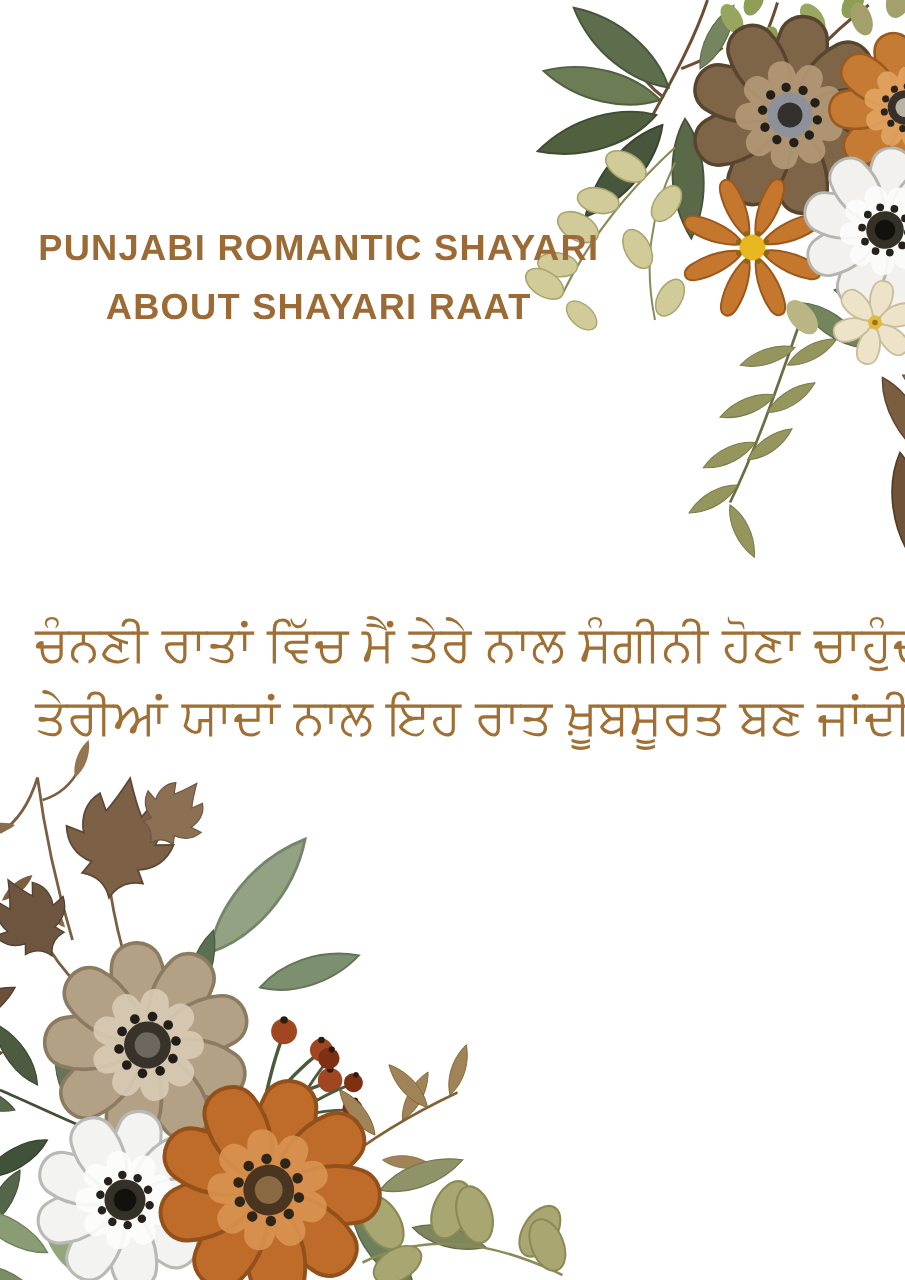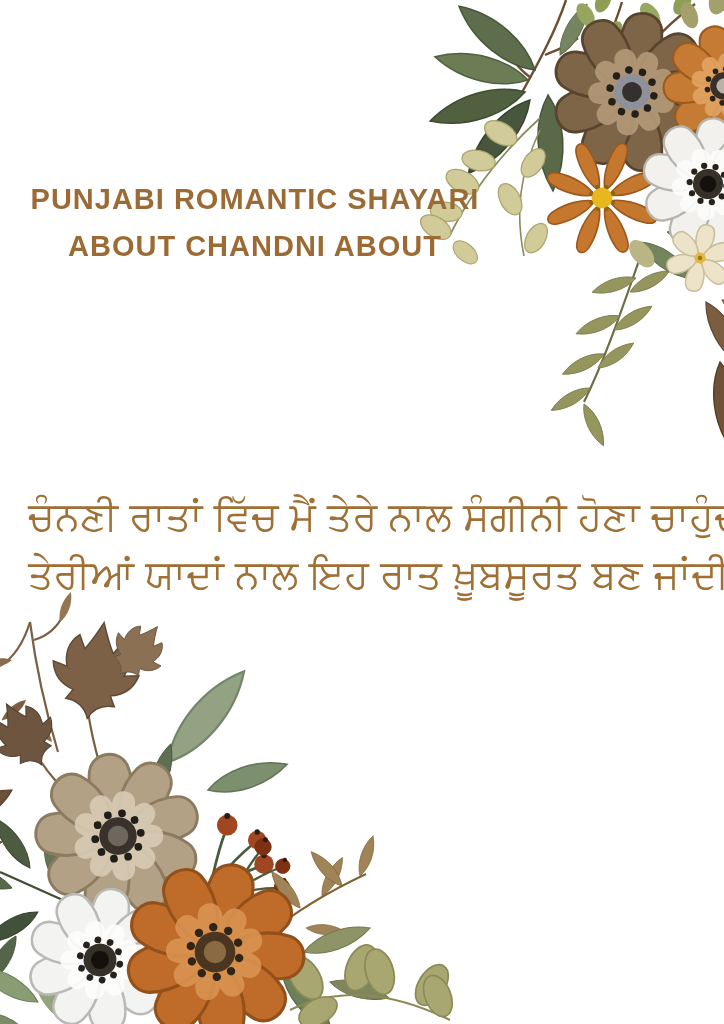--- a/index.html
+++ b/index.html
@@ -283,21 +283,21 @@
       </g>
 
       <use href="#anemone" transform="translate(118,836) scale(1.21) rotate(-8)" style="--p:#b2a185;--pd:#8c7b61;--ph:#d8cbb4;--c:#38322b;--ci:#6d675e;--s:#211d18"></use>
       <use href="#anemone" transform="translate(100,960) scale(1.06) rotate(12)" style="--p:#f3f3f1;--pd:#b9bab6;--ph:#fdfdfc;--c:#353028;--ci:#14100d;--s:#26211b"></use>
       <use href="#anemone" transform="translate(215,952) scale(1.31) rotate(14)" style="--p:#bf6c2a;--pd:#94501a;--ph:#d99350;--c:#4a3620;--ci:#8a6a42;--s:#2f2517"></use>
     </g>
   </svg>
 
   <header class="title-block">
     <div class="title-line">PUNJABI ROMANTIC SHAYARI</div>
-    <div class="title-line">ABOUT CHANDNI ABOUT</div>
+    <div class="title-line">ABOUT SHAYARI RAAT</div>
   </header>
 
   <section class="shayari-block">
     <div class="shayari-line">ਚੰਨਣੀ ਰਾਤਾਂ ਵਿੱਚ ਮੈਂ ਤੇਰੇ ਨਾਲ ਸੰਗੀਨੀ ਹੋਣਾ ਚਾਹੁੰਦਾ ਹਾਂ</div>
     <div class="shayari-line">ਤੇਰੀਆਂ ਯਾਦਾਂ ਨਾਲ ਇਹ ਰਾਤ ਖ਼ੂਬਸੂਰਤ ਬਣ ਜਾਂਦੀ ਹੈ।</div>
   </section>
 
 </main>
 
 </body></html>

